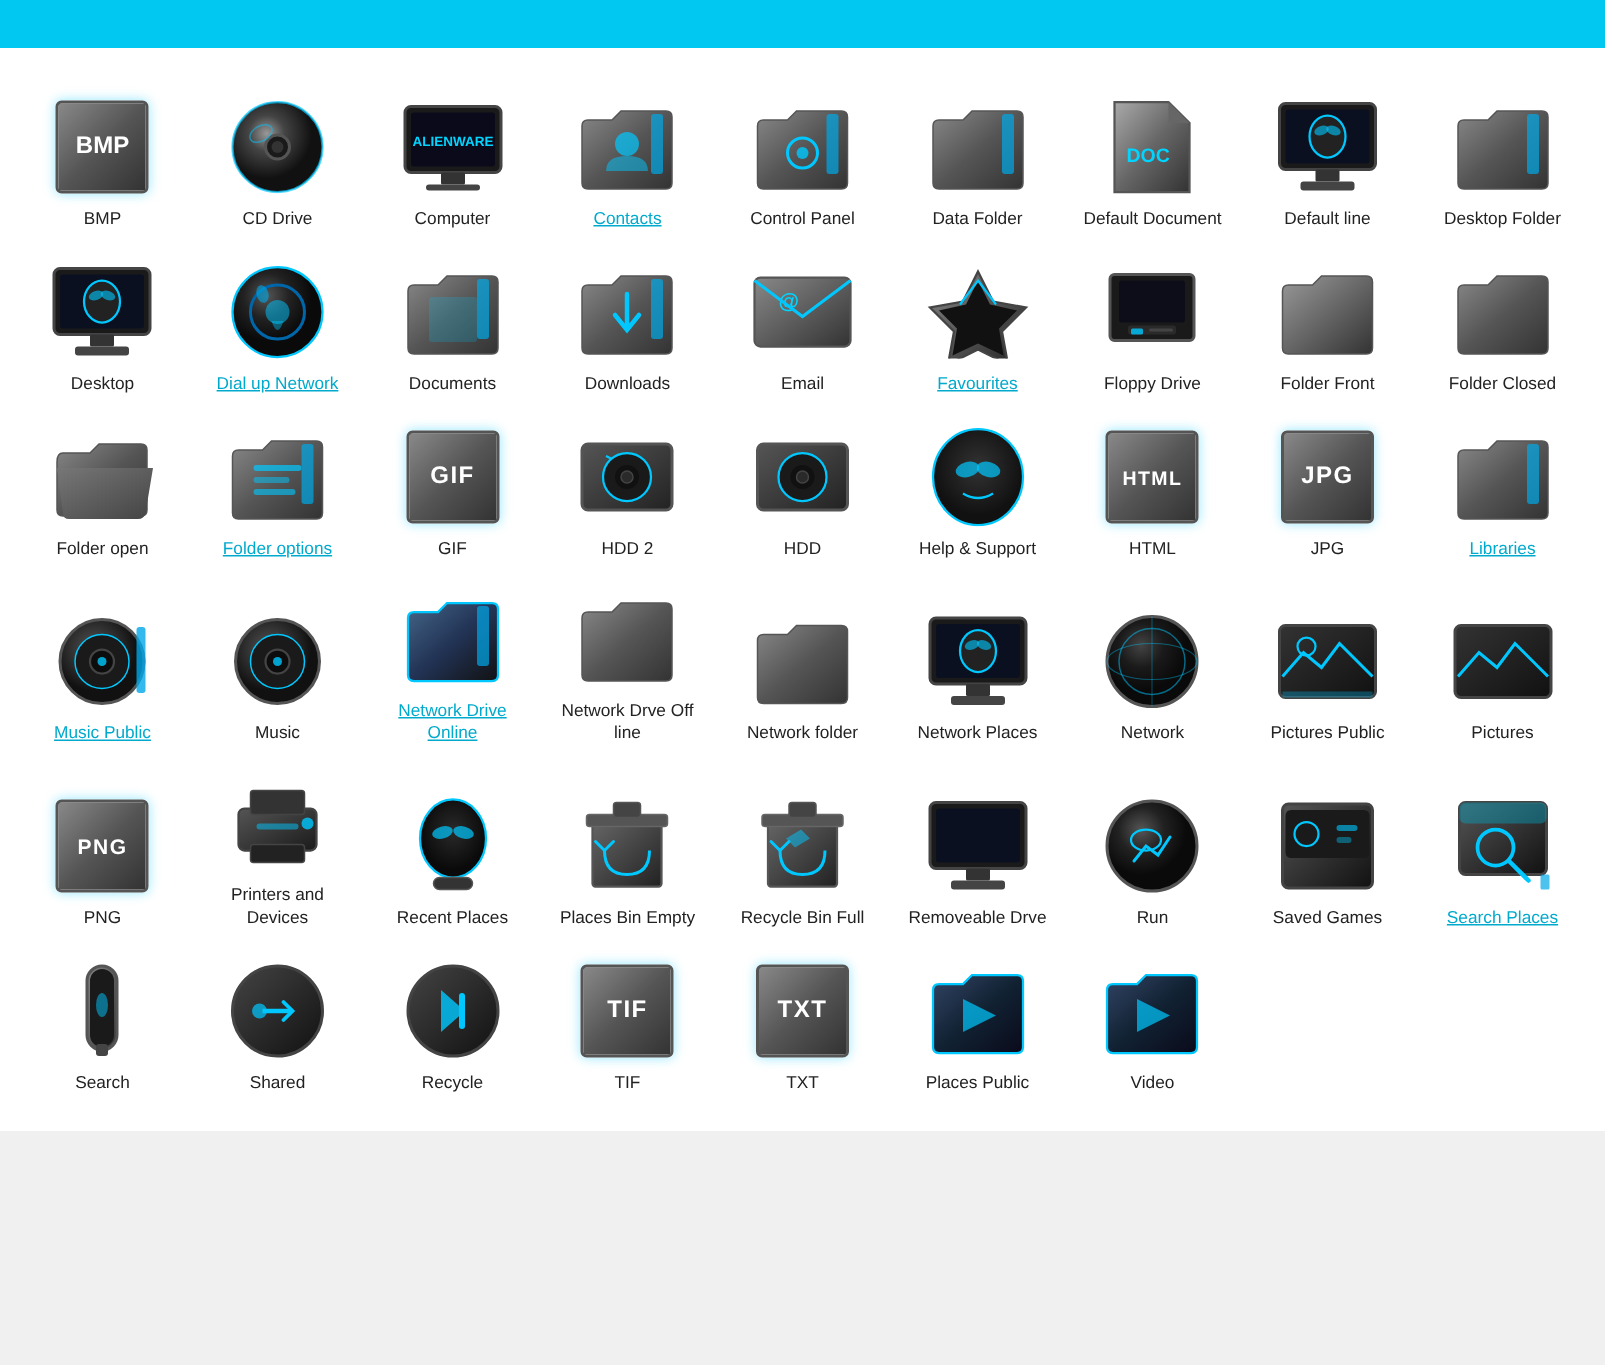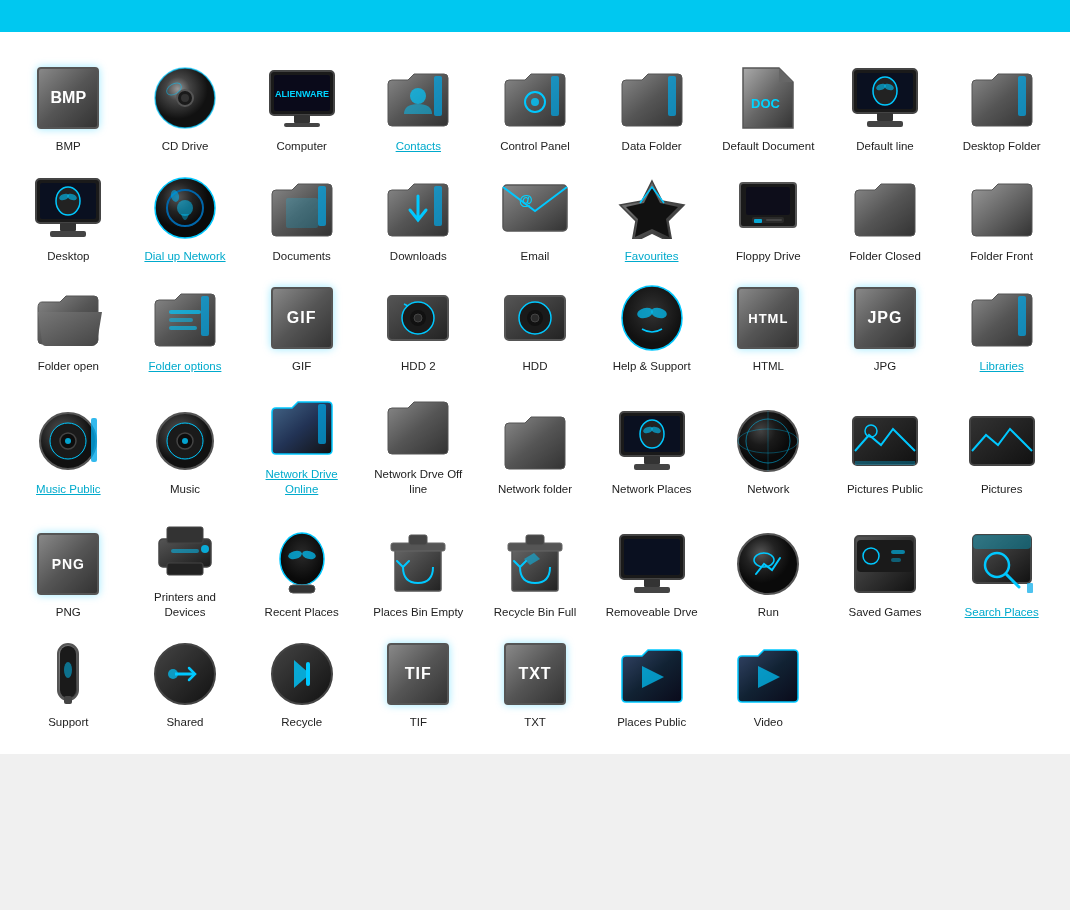--- a/index.html
+++ b/index.html
@@ -326,46 +326,46 @@
           <rect x="20" y="42" width="32" height="6" rx="2" fill="#2a2a2a"></rect>
           <rect x="22" y="44" width="8" height="4" rx="1" fill="#00c8ff" opacity="0.8"></rect>
           <rect x="34" y="44" width="16" height="2" rx="1" fill="#444"></rect>
         </svg>
       </div>
       <div class="icon-label">Floppy Drive</div>
     </div>
     <div class="icon-item">
       <div class="icon-box">
         <svg width="68" height="60" viewBox="0 0 68 60">
-          <path d="M4 16 Q4 12 8 12 L24 12 L30 6 L60 6 Q64 6 64 10 L64 54 Q64 58 60 58 L8 58 Q4 58 4 54Z" fill="url(#fgcl)" stroke="#555" stroke-width="1"></path>
-          <defs>
-            <linearGradient id="fgcl" x1="0" y1="0" x2="1" y2="1">
-              <stop offset="0%" stop-color="#888"></stop>
-              <stop offset="50%" stop-color="#555"></stop>
-              <stop offset="100%" stop-color="#333"></stop>
-            </linearGradient>
-          </defs>
-        </svg>
-      </div>
-      <div class="icon-label">Folder Closed</div>
-    </div>
-    <div class="icon-item">
-      <div class="icon-box">
-        <svg width="68" height="60" viewBox="0 0 68 60">
           <path d="M4 16 Q4 12 8 12 L24 12 L30 6 L60 6 Q64 6 64 10 L64 54 Q64 58 60 58 L8 58 Q4 58 4 54Z" fill="url(#fgfr)" stroke="#555" stroke-width="1"></path>
           <defs>
             <linearGradient id="fgfr" x1="0" y1="0" x2="1" y2="1">
               <stop offset="0%" stop-color="#999"></stop>
               <stop offset="50%" stop-color="#666"></stop>
               <stop offset="100%" stop-color="#333"></stop>
             </linearGradient>
           </defs>
         </svg>
       </div>
       <div class="icon-label">Folder Front</div>
+    </div>
+    <div class="icon-item">
+      <div class="icon-box">
+        <svg width="68" height="60" viewBox="0 0 68 60">
+          <path d="M4 16 Q4 12 8 12 L24 12 L30 6 L60 6 Q64 6 64 10 L64 54 Q64 58 60 58 L8 58 Q4 58 4 54Z" fill="url(#fgcl)" stroke="#555" stroke-width="1"></path>
+          <defs>
+            <linearGradient id="fgcl" x1="0" y1="0" x2="1" y2="1">
+              <stop offset="0%" stop-color="#888"></stop>
+              <stop offset="50%" stop-color="#555"></stop>
+              <stop offset="100%" stop-color="#333"></stop>
+            </linearGradient>
+          </defs>
+        </svg>
+      </div>
+      <div class="icon-label">Folder Closed</div>
     </div>
     <div class="icon-item">
       <div class="icon-box">
         <svg width="68" height="60" viewBox="0 0 68 60">
           <path d="M4 20 Q4 14 8 14 L26 14 L32 8 L60 8 Q64 8 64 12 L64 52 Q64 56 60 56 L8 56 Q4 56 4 52Z" fill="url(#fgop)" stroke="#555" stroke-width="1"></path>
           <defs>
             <linearGradient id="fgop" x1="0" y1="0" x2="1" y2="1">
               <stop offset="0%" stop-color="#888"></stop>
               <stop offset="50%" stop-color="#555"></stop>
               <stop offset="100%" stop-color="#333"></stop>
@@ -782,21 +782,21 @@
               <stop offset="0%" stop-color="#888"></stop>
               <stop offset="100%" stop-color="#333"></stop>
             </linearGradient>
           </defs>
           <rect x="20" y="4" width="20" height="56" rx="10" fill="url(#srchg)" stroke="#555" stroke-width="2"></rect>
           <rect x="22" y="6" width="16" height="52" rx="8" fill="#1a1a1a"></rect>
           <ellipse cx="30" cy="30" rx="4" ry="8" fill="#00c8ff" opacity="0.5"></ellipse>
           <rect x="26" y="56" width="8" height="8" rx="2" fill="#444"></rect>
         </svg>
       </div>
-      <div class="icon-label">Support</div>
+      <div class="icon-label">Search</div>
     </div>
     <div class="icon-item">
       <div class="icon-box">
         <svg width="64" height="64" viewBox="0 0 64 64">
           <defs>
             <linearGradient id="shg" x1="0" y1="0" x2="1" y2="1">
               <stop offset="0%" stop-color="#444"></stop>
               <stop offset="100%" stop-color="#111"></stop>
             </linearGradient>
           </defs>

